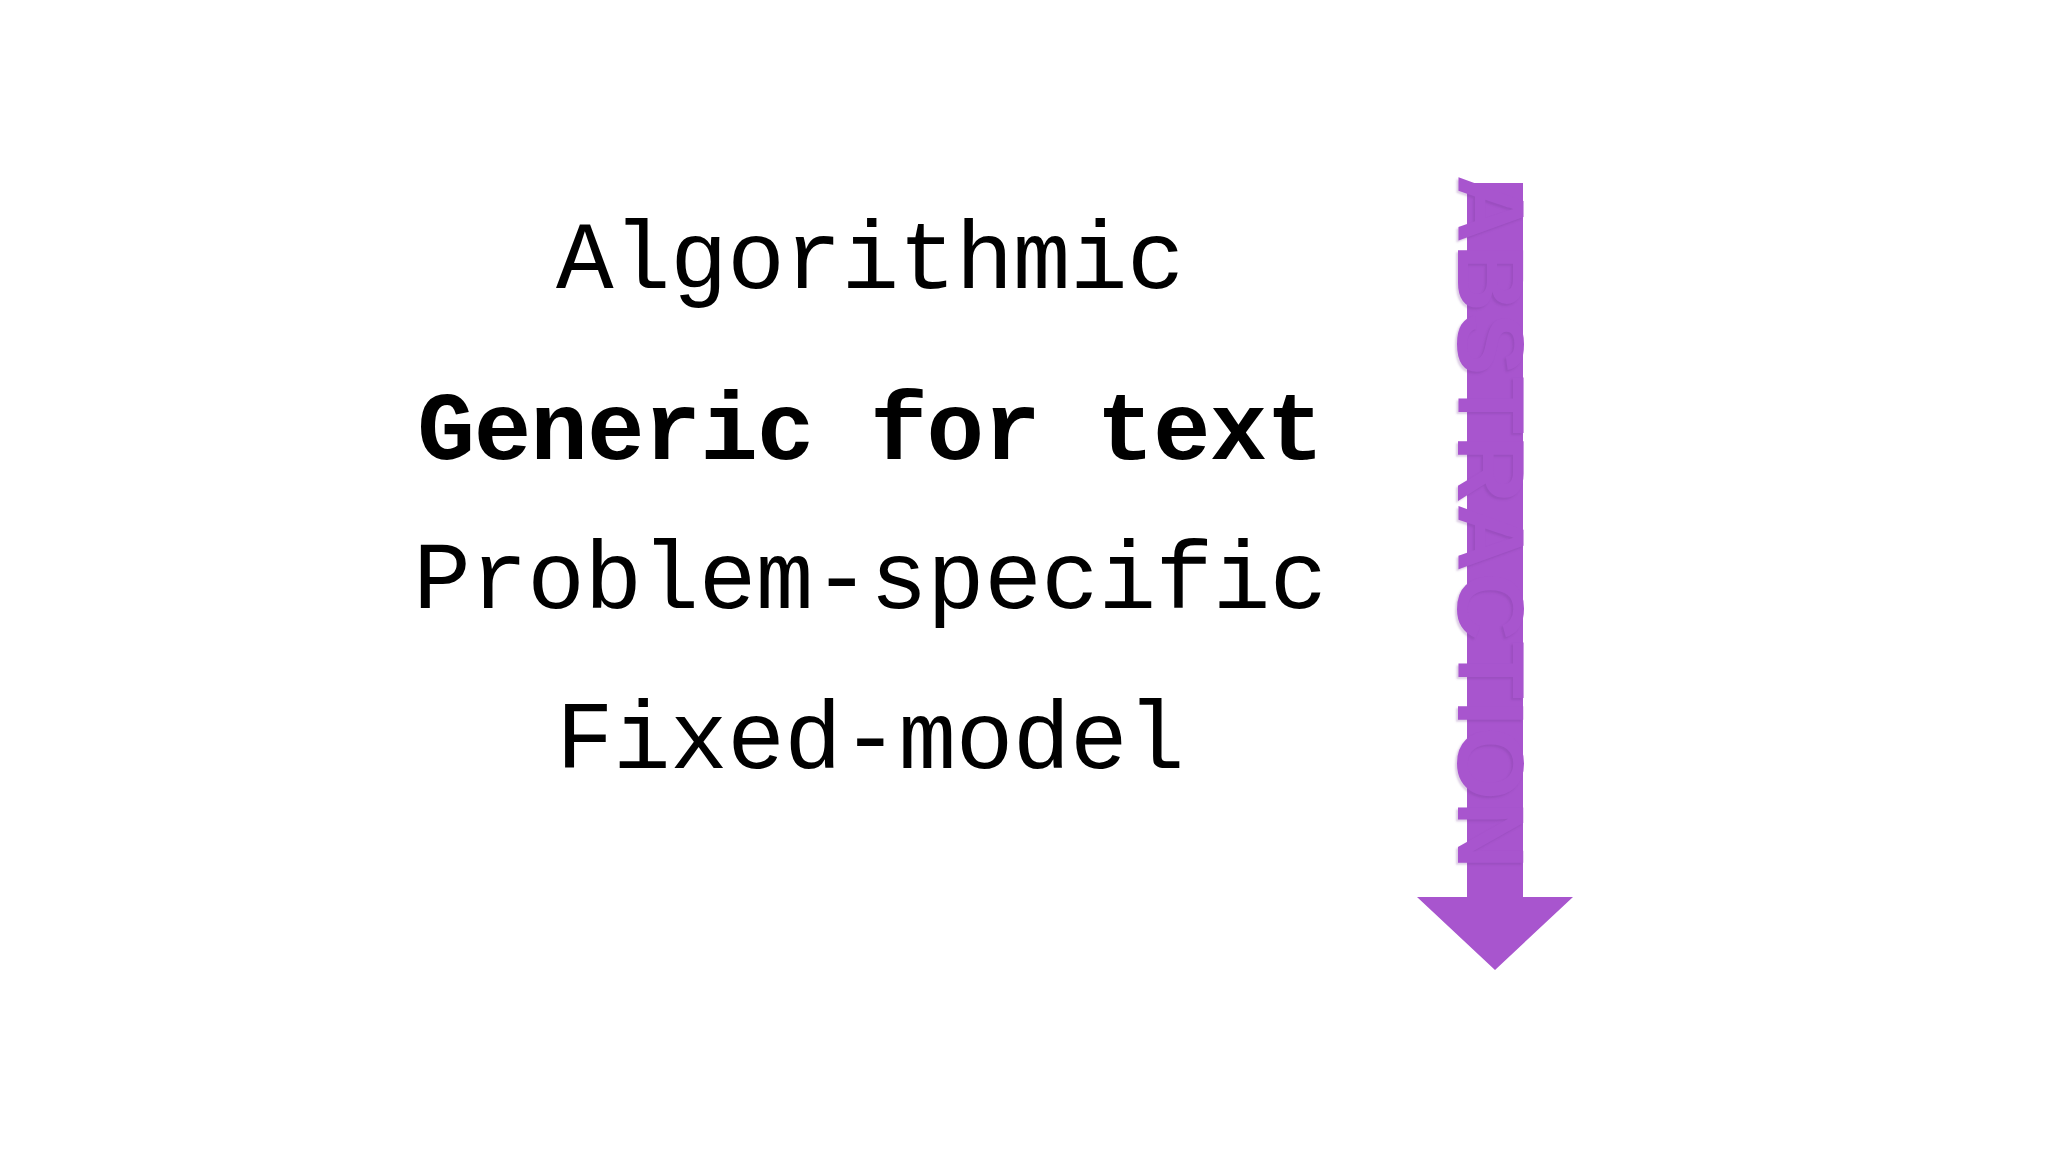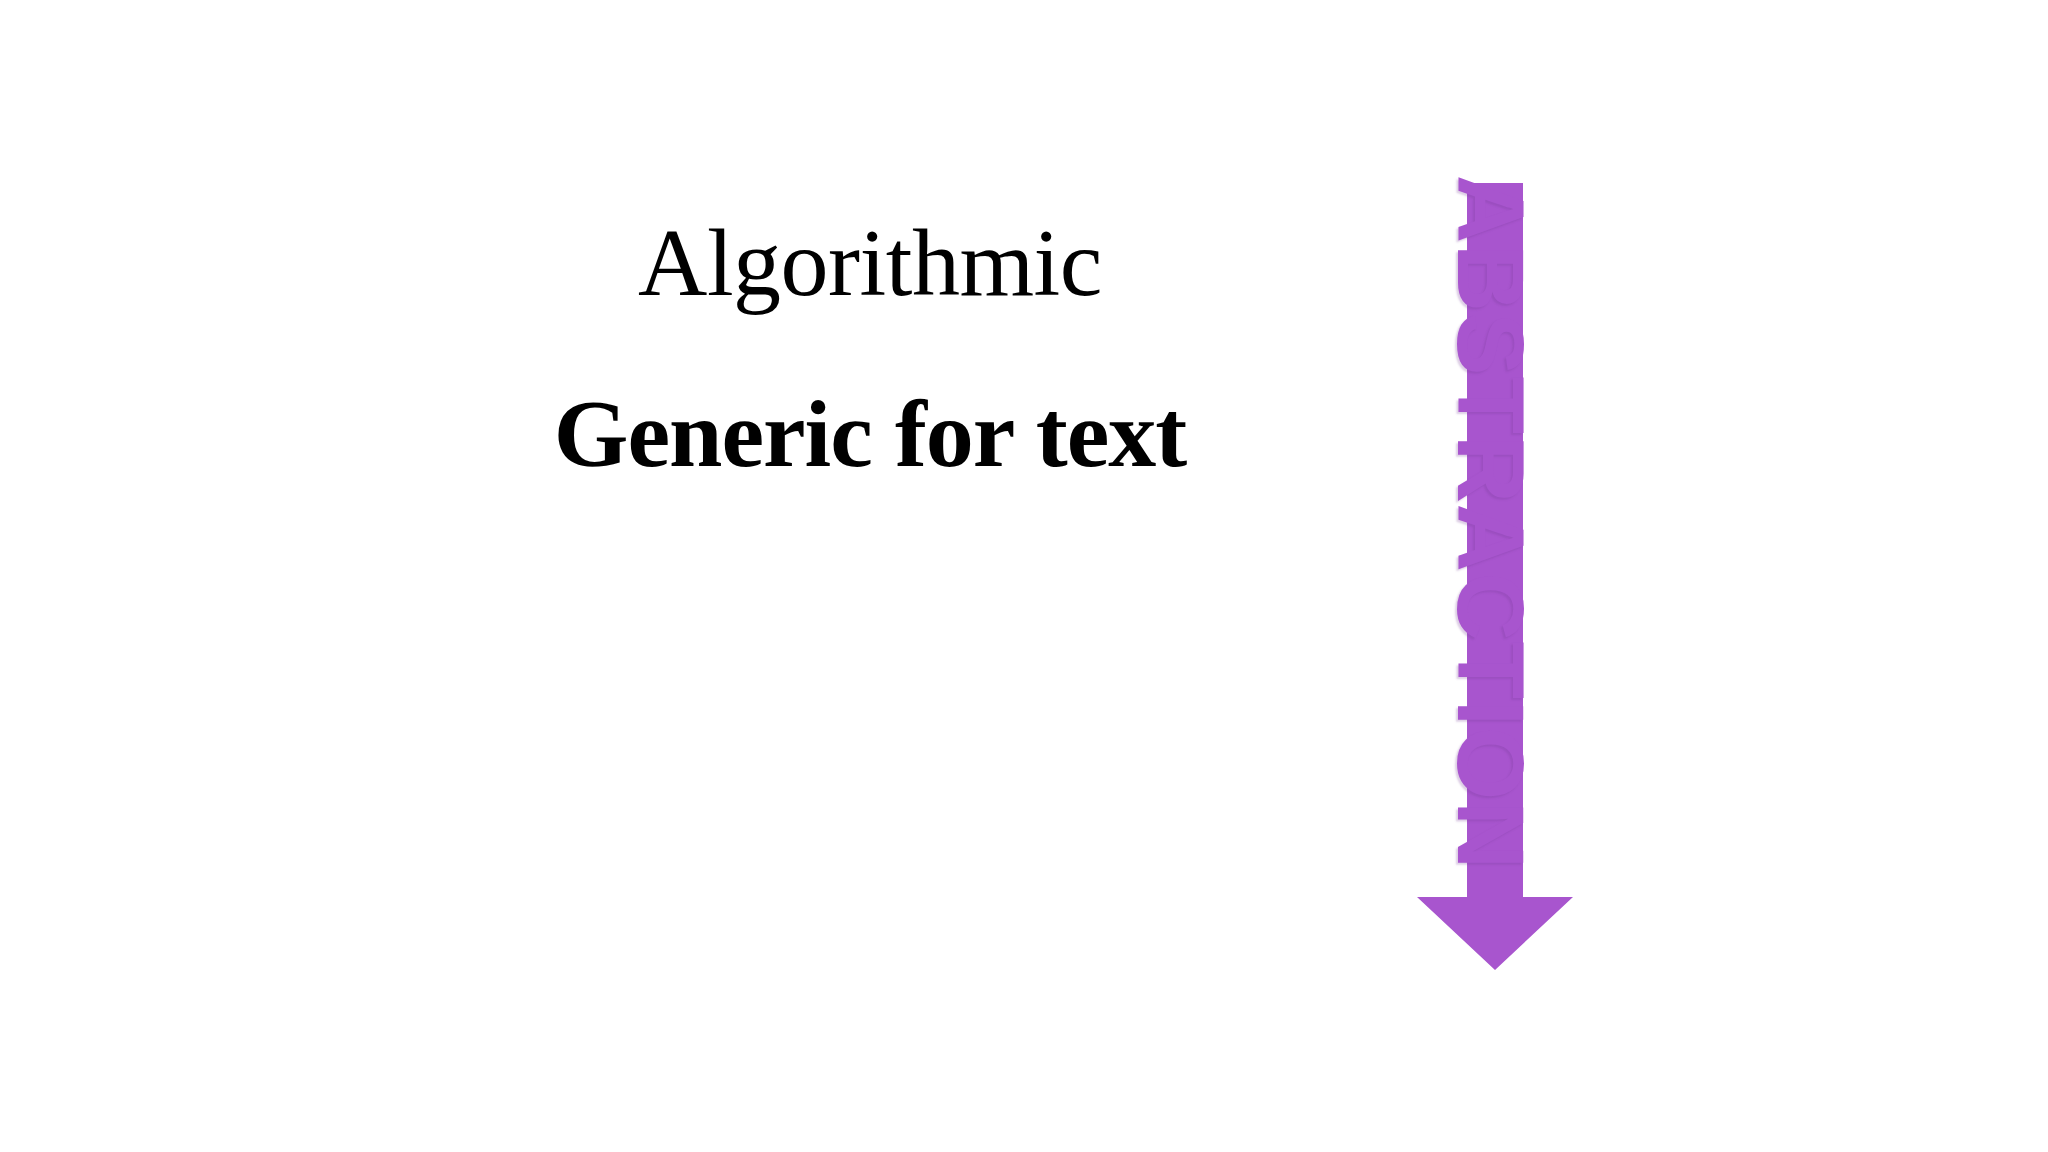--- a/index.html
+++ b/index.html
@@ -34,21 +34,21 @@
 
   .level-row {
     width: 100%;
     height: 160px;
     display: flex;
     align-items: center;
     justify-content: center;
   }
 
   .level-label {
-    font-family: Liberation Serif, serif;
+    font-family: Liberation Mono, monospace;
     font-size: 96px;
     line-height: 1.05;
     color: #000000;
     font-weight: 400;
     white-space: nowrap;
     letter-spacing: -0.5px;
     text-align: center;
   }
 
   .level-label.is-emphasis {
@@ -109,21 +109,27 @@
 
     <div class="level-row">
       <span class="level-label">Algorithmic</span>
     </div>
 
 
     <div class="level-row">
       <span class="level-label is-emphasis">Generic for text</span>
     </div>
 
+    <div class="level-row">
+      <span class="level-label">Problem-specific</span>
+    </div>
 
+    <div class="level-row">
+      <span class="level-label">Fixed-model</span>
+    </div>
 
   </div>
 
   <div class="arrow-group">
 
     <svg class="arrow-svg" viewBox="0 0 200 810" xmlns="http://www.w3.org/2000/svg" aria-hidden="true">
       <polygon id="arrow-shape" points="67,8 123,8 123,722 173,722 95,795 17,722 67,722" fill="#a855ce"></polygon>
     </svg>
 
     <div class="arrow-caption">

